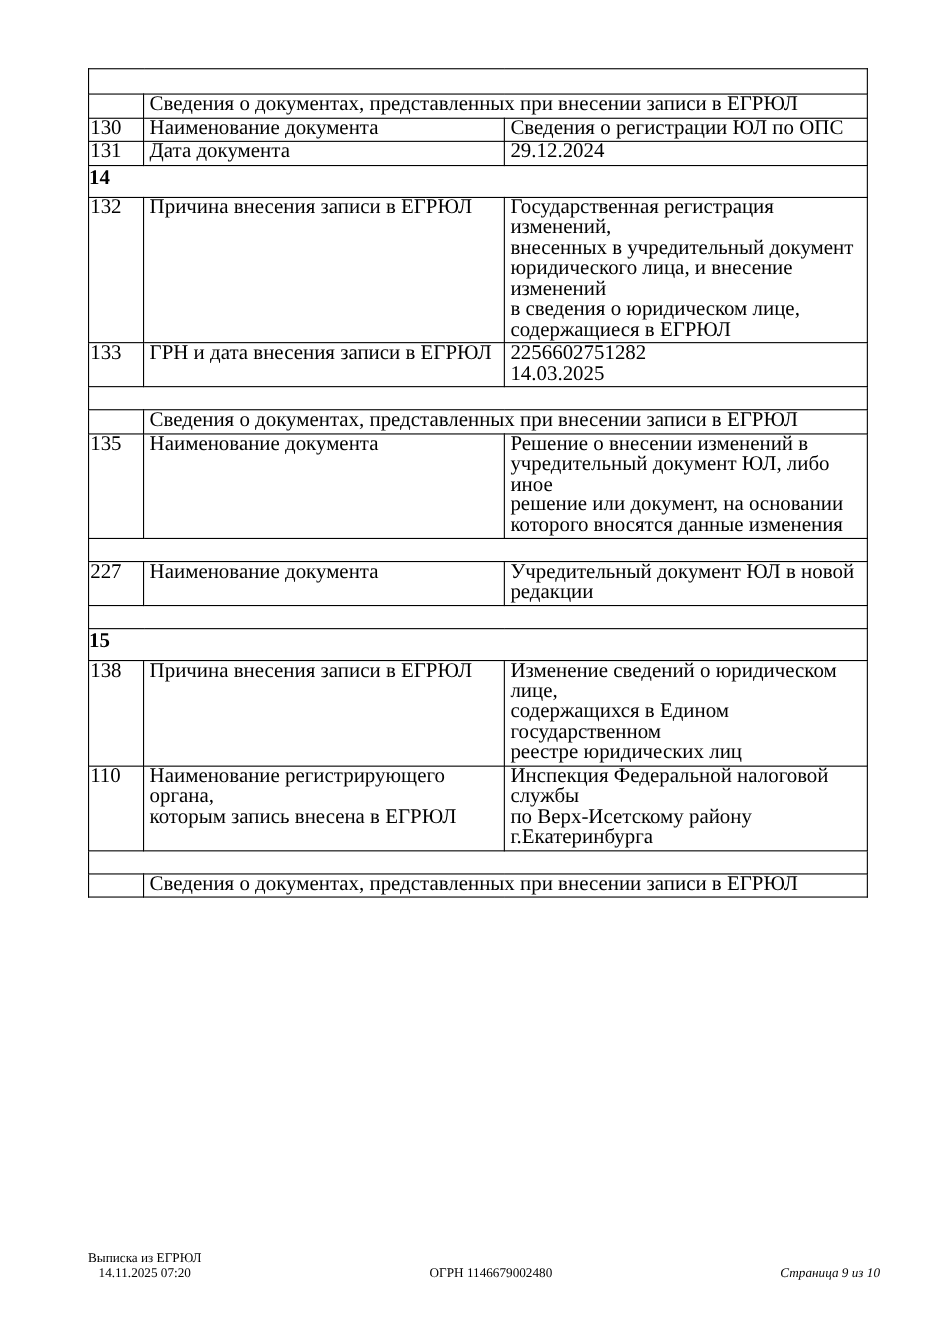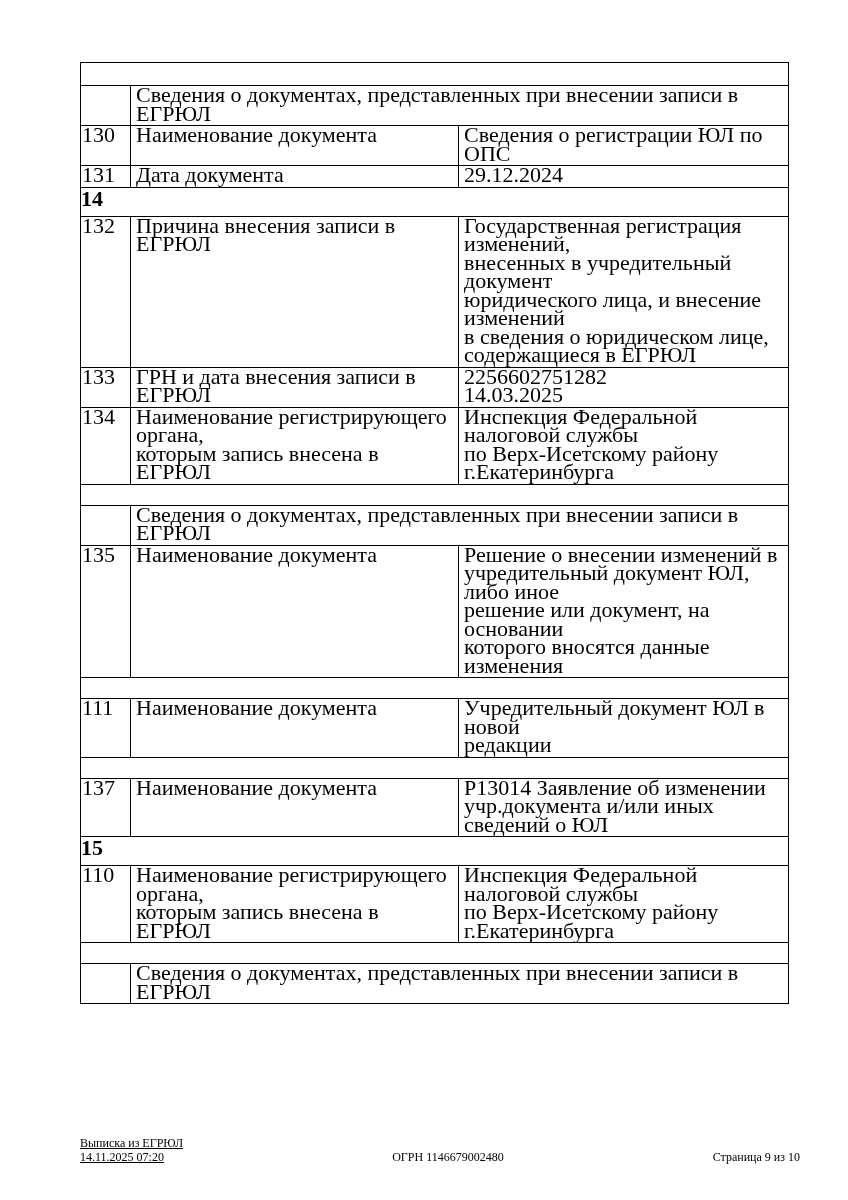--- a/index.html
+++ b/index.html
@@ -20,21 +20,21 @@
     position: absolute;
     left: 80px;
     top: 62px;
     width: 708px;
     border-collapse: collapse;
     table-layout: fixed;
   }
   .egrul-table td {
     border: 1px solid #000000;
     vertical-align: top;
-    font-size: 22px;
+    font-size: 19px;
     line-height: 18.5px;
     padding: 0 4px 2px 5px;
     white-space: pre-line;
     overflow: hidden;
   }
   .egrul-table td.num-cell {
     text-align: left;
     padding: 0 1px 2px 1px;
     white-space: normal;
   }
@@ -65,28 +65,28 @@
     left: 80px;
     top: 1137px;
     width: 720px;
     display: flex;
     justify-content: space-between;
     align-items: flex-end;
     font-size: 12px;
     line-height: 13.5px;
   }
   .footer-left {
-    text-align: left;
-    text-decoration: underline;
+    text-align: center;
   }
   .footer-center {
     text-align: left;
   }
   .footer-right {
     text-align: left;
+    font-style: italic;
   }
 </style>
 </head>
 <body>
 
 <table class="egrul-table">
   <colgroup>
     <col style="width:50px">
     <col style="width:328px">
     <col style="width:330px">
@@ -120,62 +120,56 @@
 юридического лица, и внесение изменений
 в сведения о юридическом лице,
 содержащиеся в ЕГРЮЛ</td>
       </tr>
       <tr class="row-record">
         <td class="num-cell">133</td>
         <td class="label-cell">ГРН и дата внесения записи в ЕГРЮЛ</td>
         <td class="value-cell">2256602751282
 14.03.2025</td>
       </tr>
-      <tr class="row-record">
-        <td class="num-cell">134</td>
-        <td class="label-cell">Наименование регистрирующего органа,
-которым запись внесена в ЕГРЮЛ</td>
-        <td class="value-cell">Инспекция Федеральной налоговой службы
-по Верх-Исетскому району г.Екатеринбурга</td>
-      </tr>
       <tr class="row-blank">
         <td colspan="3"></td>
       </tr>
       <tr class="row-section">
         <td class="num-cell"></td>
         <td class="section-cell" colspan="2">Сведения о документах, представленных при внесении записи в ЕГРЮЛ</td>
       </tr>
       <tr class="row-record">
         <td class="num-cell">135</td>
         <td class="label-cell">Наименование документа</td>
         <td class="value-cell">Решение о внесении изменений в
 учредительный документ ЮЛ, либо иное
 решение или документ, на основании
 которого вносятся данные изменения</td>
       </tr>
       <tr class="row-blank">
         <td colspan="3"></td>
       </tr>
       <tr class="row-record">
-        <td class="num-cell">111</td>
+        <td class="num-cell">227</td>
         <td class="label-cell">Наименование документа</td>
         <td class="value-cell">Учредительный документ ЮЛ в новой
 редакции</td>
       </tr>
       <tr class="row-blank">
         <td colspan="3"></td>
       </tr>
-      <tr class="row-record">
-        <td class="num-cell">137</td>
-        <td class="label-cell">Наименование документа</td>
-        <td class="value-cell">Р13014 Заявление об изменении
-учр.документа и/или иных сведений о ЮЛ</td>
-      </tr>
       <tr class="row-group">
         <td colspan="3">15</td>
+      </tr>
+      <tr class="row-record">
+        <td class="num-cell">138</td>
+        <td class="label-cell">Причина внесения записи в ЕГРЮЛ</td>
+        <td class="value-cell">Изменение сведений о юридическом лице,
+содержащихся в Едином государственном
+реестре юридических лиц</td>
       </tr>
       <tr class="row-record">
         <td class="num-cell">110</td>
         <td class="label-cell">Наименование регистрирующего органа,
 которым запись внесена в ЕГРЮЛ</td>
         <td class="value-cell">Инспекция Федеральной налоговой службы
 по Верх-Исетскому району г.Екатеринбурга</td>
       </tr>
       <tr class="row-blank">
         <td colspan="3"></td>

